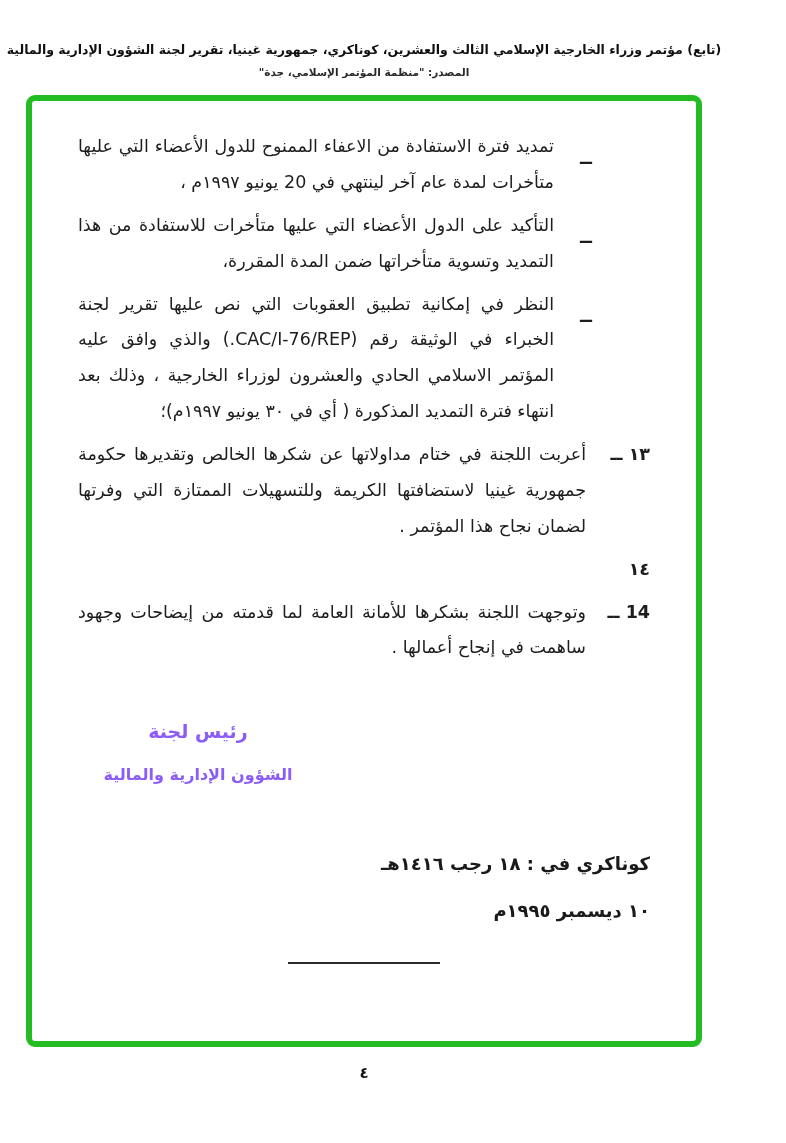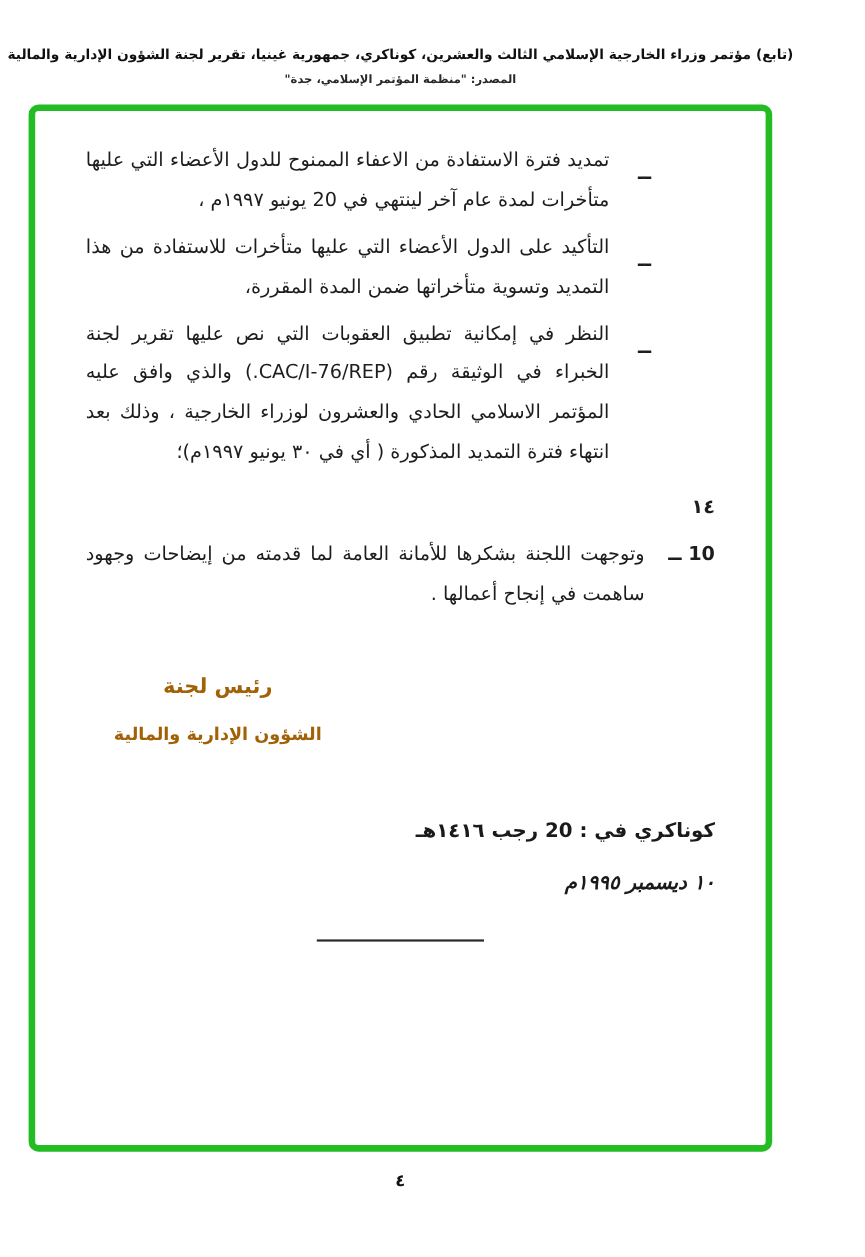--- a/index.html
+++ b/index.html
@@ -35,33 +35,33 @@
   .marker { flex:0 0 auto; font-weight:bold; white-space:nowrap; }
   .bullet { margin-right:58px; }
   .bullet .marker { width:26px;margin-top:12px; }
   .num .marker { width:52px; }
 
   .signature {
     width:200px;
     margin:46px 352px 0 0;
     text-align:center;
     font-weight:bold;
-    color:#a16207;
+    color:#8b5cf6;
   }
   .sig-line1 { font-size:19px; }
   .sig-line2 { font-size:16px; margin-top:8px; }
 
   .dateblock {
     margin-top:54px;
     text-align:right;
     font-weight:bold;
     font-size:18px;
     color:#1a1a1a;
   }
-  .date-line2 { margin-top:10px;font-style:italic; }
+  .date-line2 { margin-top:10px; }
 
   .sign-rule {
     width:152px; height:0;
     border-top:2.5px solid #2a2a2a;
     margin:32px auto 0 auto;
   }
 
   .page-num {
     text-align:center;
     margin-top:17px;
@@ -92,38 +92,40 @@
         <span class="marker">ــ</span>
         <p>التأكيد على الدول الأعضاء التي عليها متأخرات للاستفادة من هذا التمديد وتسوية متأخراتها ضمن المدة المقررة،</p>
       </div>
 
       <div class="row bullet">
         <span class="marker">ــ</span>
         <p>النظر في إمكانية تطبيق العقوبات التي نص عليها تقرير لجنة الخبراء في الوثيقة رقم (CAC/I-76/REP.) والذي وافق عليه المؤتمر الاسلامي الحادي والعشرون لوزراء الخارجية ، وذلك بعد انتهاء فترة التمديد المذكورة ( أي في ٣٠ يونيو ١٩٩٧م)؛</p>
       </div>
 
       <div class="row num">
+        <span class="marker">١٣ ــ</span>
+        <p>أعربت اللجنة في ختام مداولاتها عن شكرها الخالص وتقديرها حكومة جمهورية غينيا لاستضافتها الكريمة وللتسهيلات الممتازة التي وفرتها لضمان نجاح هذا المؤتمر .</p>
       </div>
 
       <div class="row num">
         <span class="marker">١٤</span>
       </div>
 
       <div class="row num">
-        <span class="marker">10 ــ</span>
+        <span class="marker">14 ــ</span>
         <p>وتوجهت اللجنة بشكرها للأمانة العامة لما قدمته من إيضاحات وجهود ساهمت في إنجاح أعمالها .</p>
       </div>
 
       <div class="signature">
         <div class="sig-line1">رئيس لجنة</div>
         <div class="sig-line2">الشؤون الإدارية والمالية</div>
       </div>
 
       <div class="dateblock">
-        <div class="date-line1">كوناكري في : 20 رجب ١٤١٦هـ</div>
+        <div class="date-line1">كوناكري في : ١٨ رجب ١٤١٦هـ</div>
         <div class="date-line2">١٠ ديسمبر ١٩٩٥م</div>
       </div>
 
       <div class="sign-rule"></div>
 
     </div>
   </div>
 
   <div class="page-num">٤</div>
 

